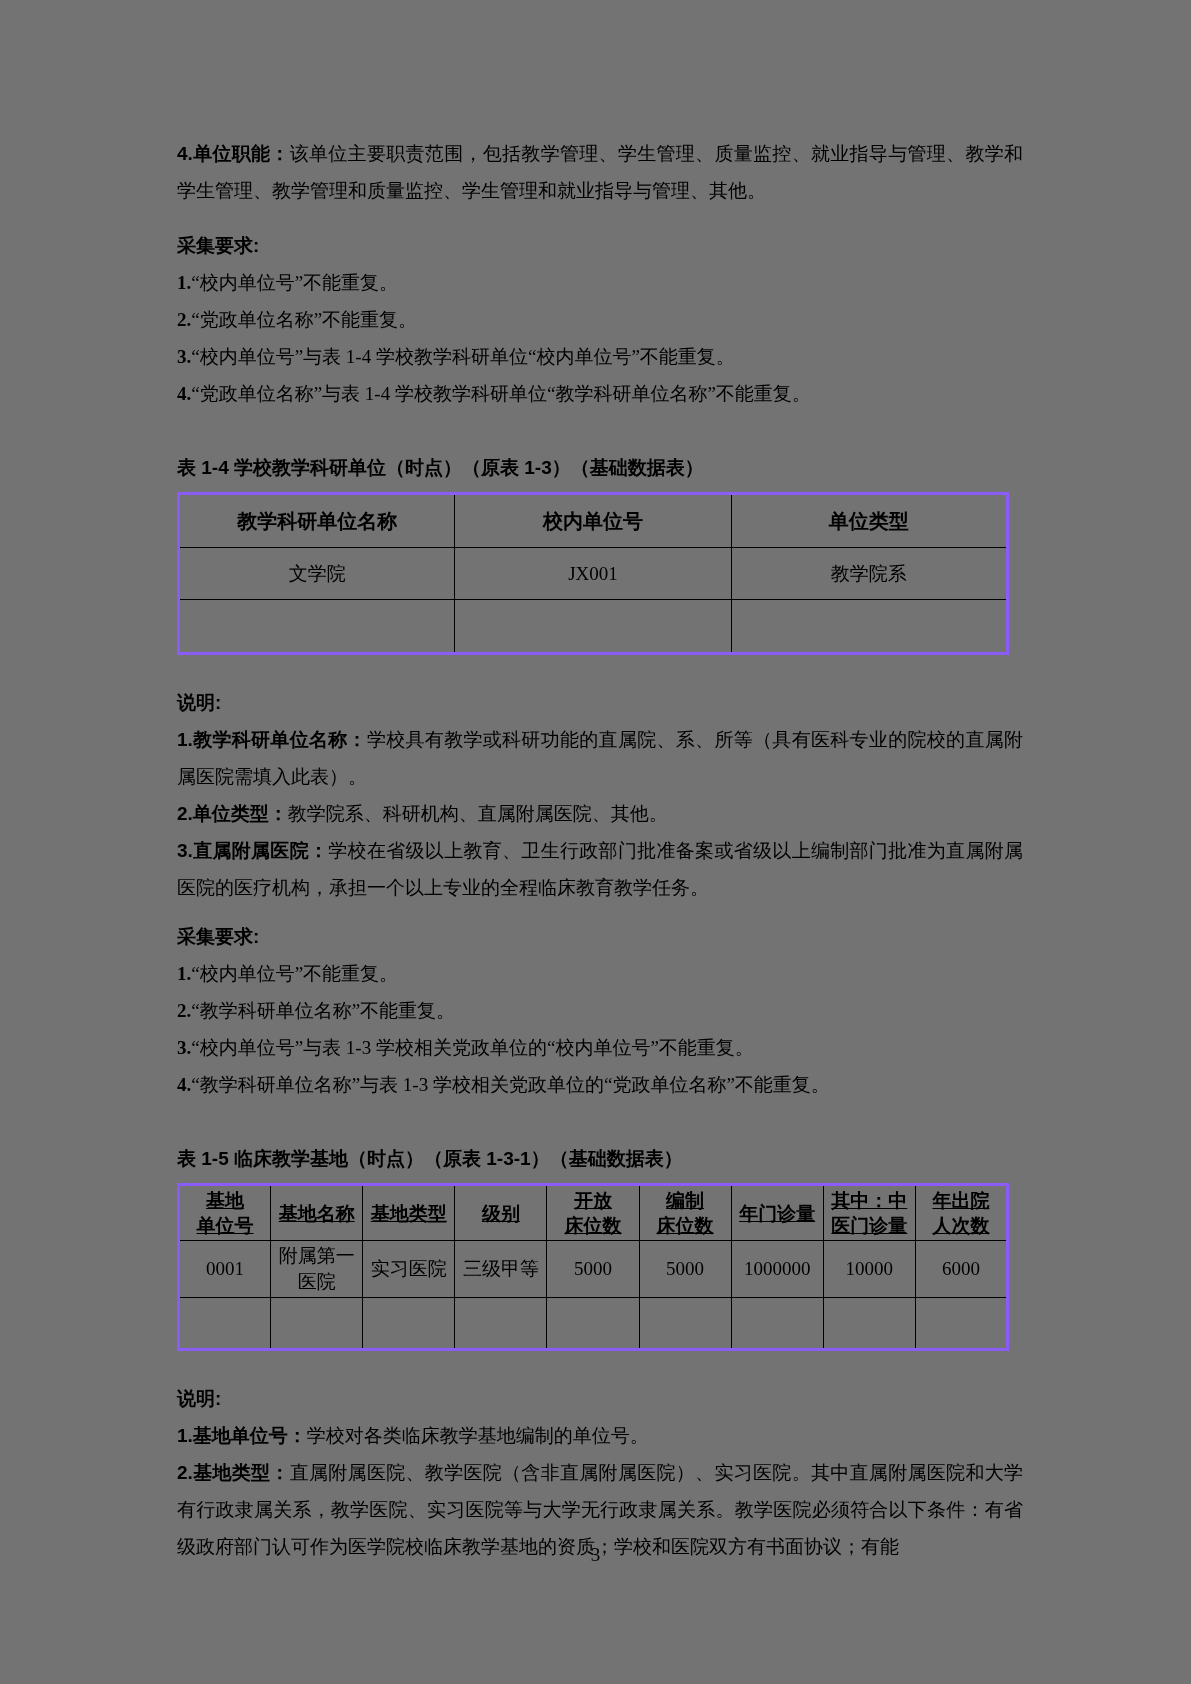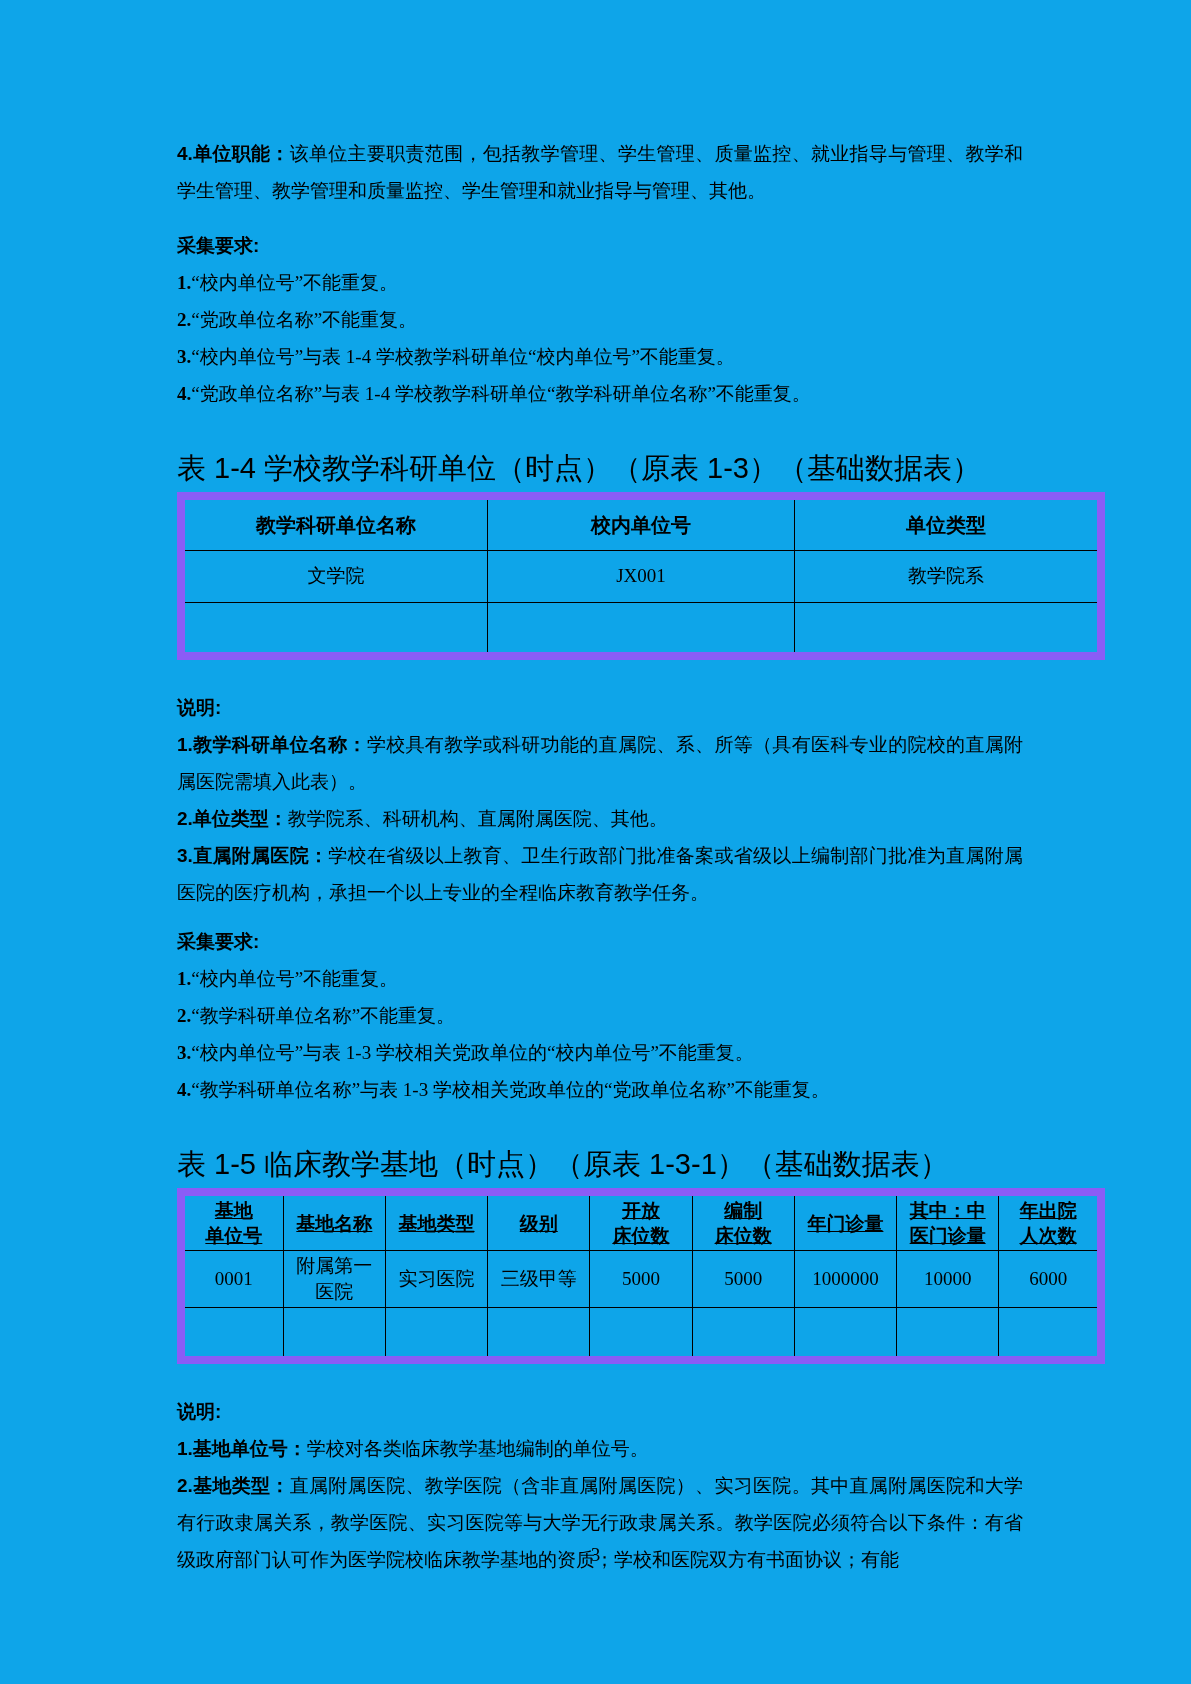--- a/index.html
+++ b/index.html
@@ -1,51 +1,51 @@
 <!DOCTYPE html>
 <html><head>
 <meta charset="utf-8">
 <style>
   * { margin: 0; padding: 0; box-sizing: border-box; }
   html, body { background: #9e9e9e; }
   .page {
     position: relative;
     width: 1191px;
     height: 1684px;
-    background: #0ea5e9;
+    background: #737373;
     color: #000000;
     font-family: "Liberation Serif", serif;
     font-size: 19px;
     line-height: 37px;
     overflow: hidden;
   }
   .content {
     padding: 135px 168px 0 177px;
   }
   .para { text-align: justify; margin-bottom: 18px; }
   .blabel { font-family: "Liberation Sans", sans-serif; font-weight: bold; }
   .bnum { font-weight: bold; }
   .sec-title {
     font-family: "Liberation Sans", sans-serif;
     font-weight: bold;
     margin-top: 12px;
   }
   .item { text-align: justify; }
   .tbl-heading {
     font-family: "Liberation Sans", sans-serif;
-    font-weight: normal;
-    font-size: 29px;
+    font-weight: bold;
+    font-size: 19px;
     line-height: 32px;
     margin: 40px 0 8px 0;
   }
   table.tbl {
     border-collapse: collapse;
-    width: 928px;
+    width: 832px;
     table-layout: fixed;
-    border: 8px solid #8b5cf6;
+    border: 3px solid #8b5cf6;
   }
   table.tbl th, table.tbl td {
     border: 1px solid #000;
     text-align: center;
     vertical-align: middle;
     padding: 2px 3px;
     white-space: pre-line;
     line-height: 26px;
   }
   table.tbl th {

